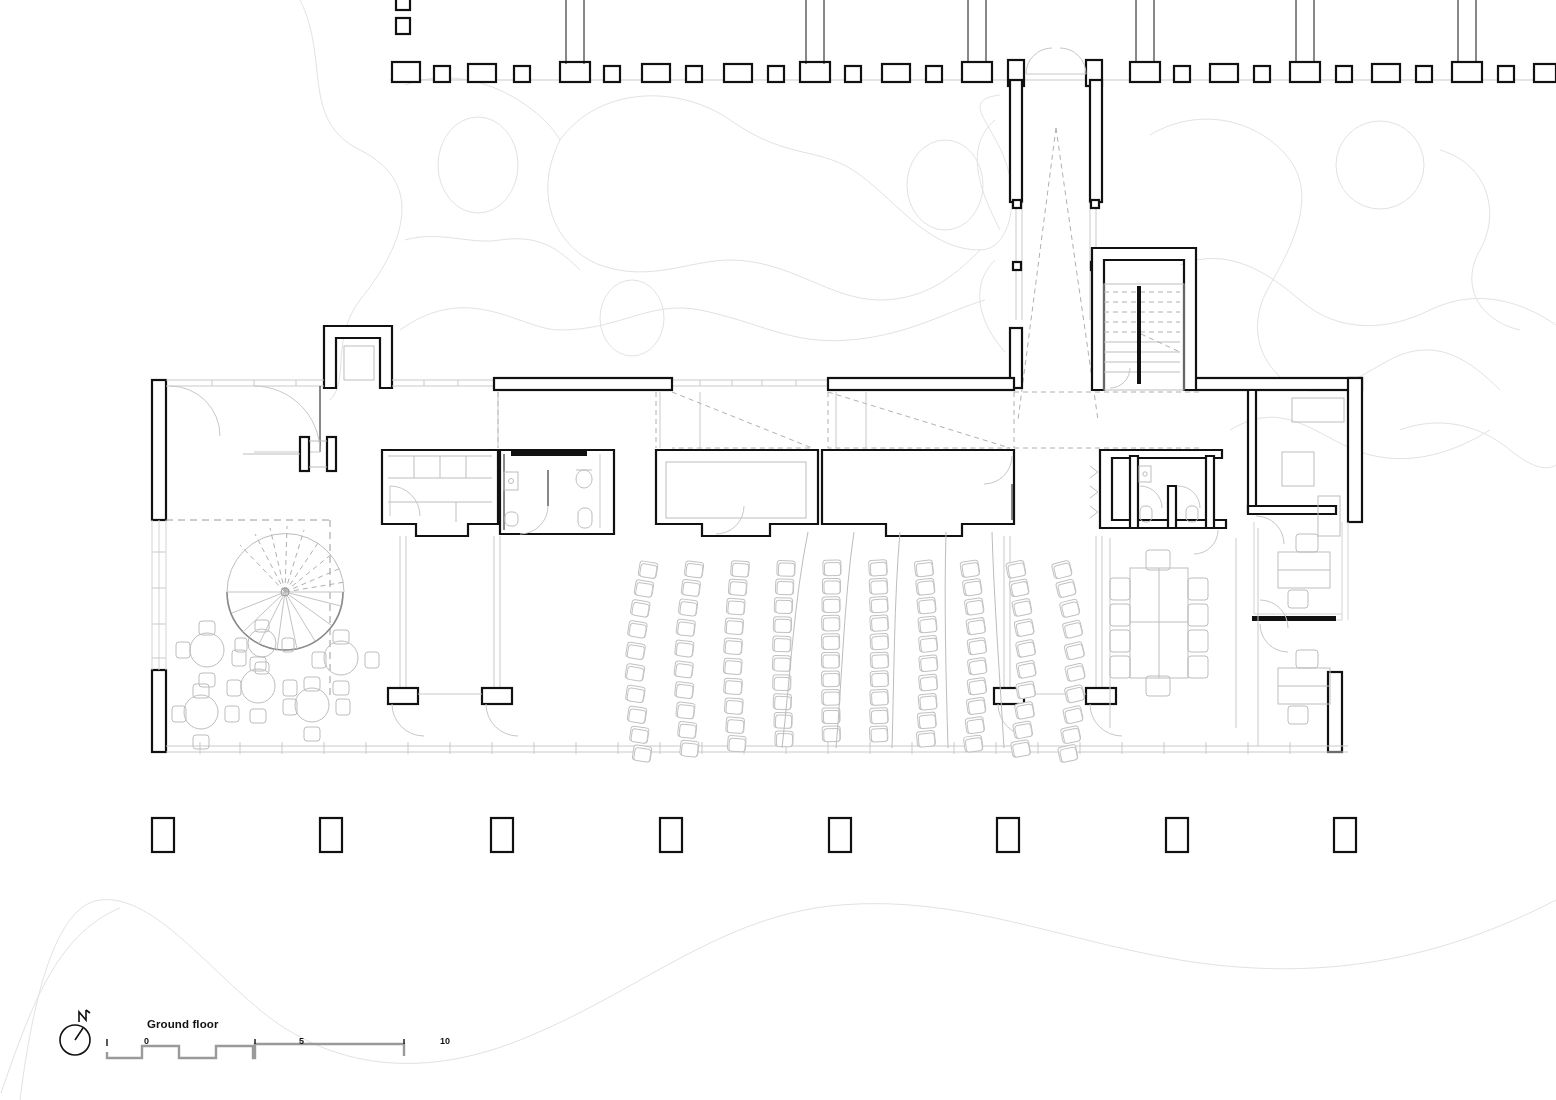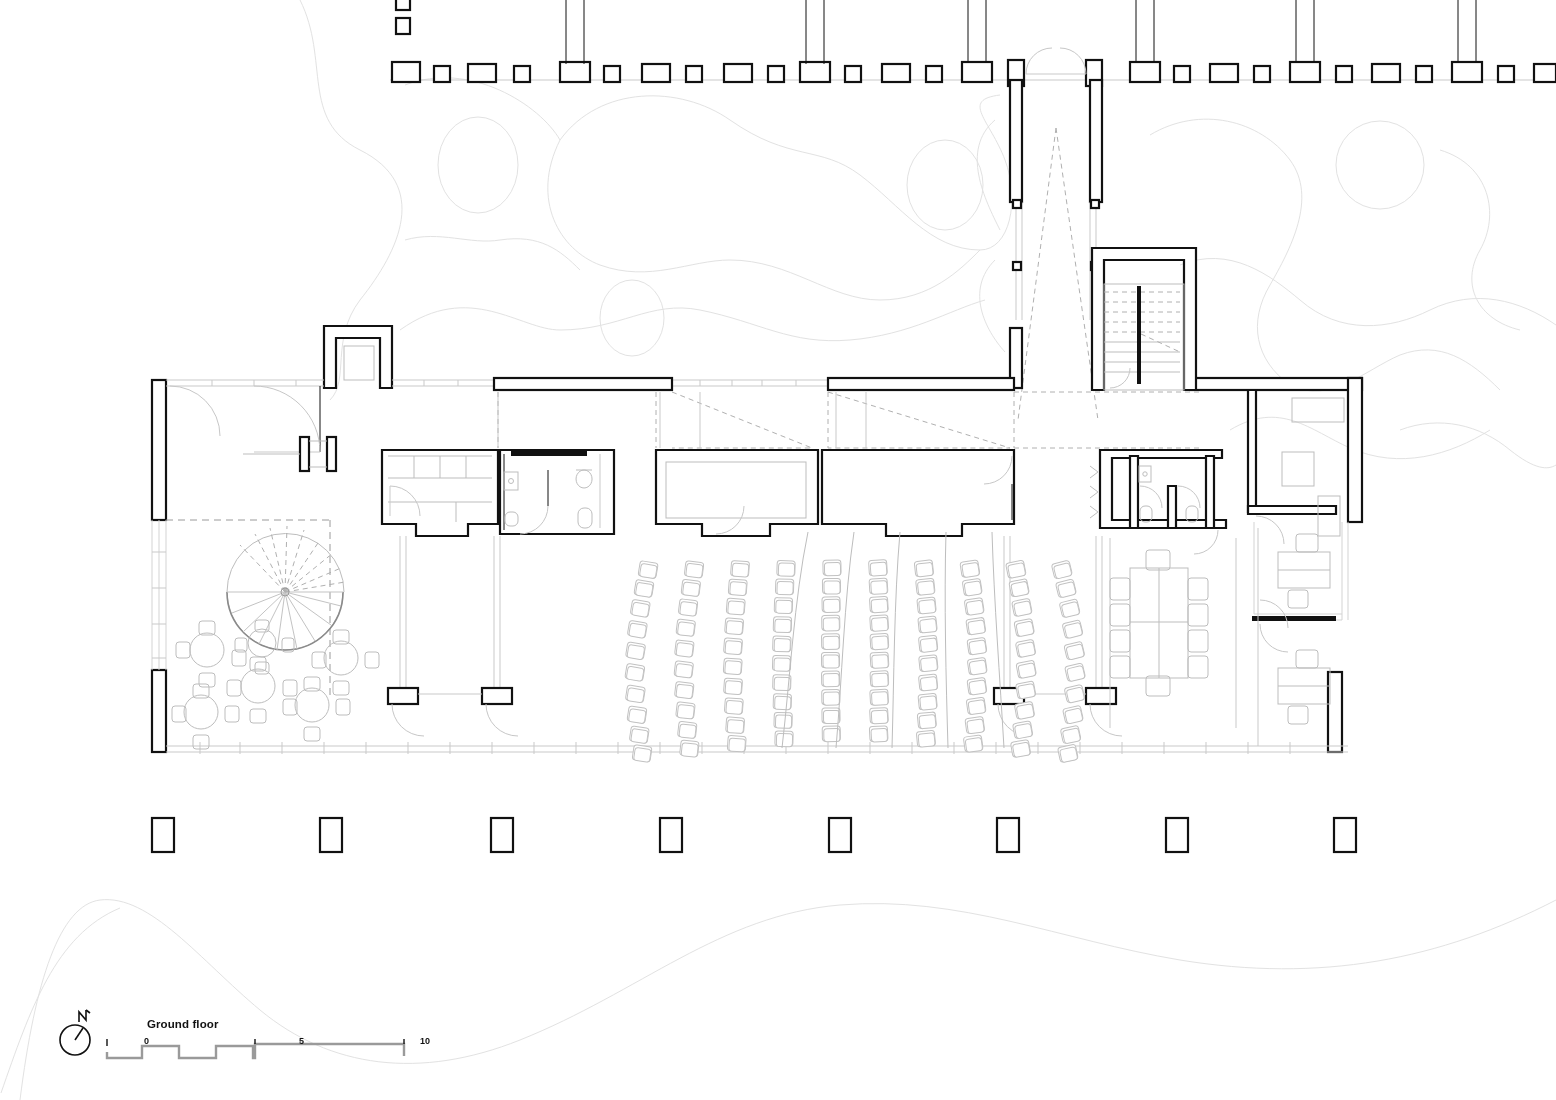--- a/index.html
+++ b/index.html
@@ -7,21 +7,21 @@
   body{width:1556px;height:1100px;overflow:hidden;
        font-family:"Liberation Sans","DejaVu Sans",sans-serif;}
   #plan-root{position:relative;width:1556px;height:1100px;background:#fff;}
   svg.plan{position:absolute;left:0;top:0;width:1556px;height:1100px;display:block;}
   .legend{position:absolute;left:0;top:0;width:1556px;height:1100px;pointer-events:none;margin-left:40px;}
   .legend-title{position:absolute;left:107px;top:1018px;font-size:11.5px;color:#111;
                 letter-spacing:.1px;font-weight:600;}
   .scale-num{position:absolute;font-size:9px;color:#111;font-weight:700;}
   .sn0{left:104px;top:1036px;}
   .sn5{left:259px;top:1036px;}
-  .sn10{left:380px;top:1036px;}
+  .sn10{left:400px;top:1036px;}
 </style>
 </head>
 <body>
 
 <div id="plan-root">
 
   <svg class="plan" viewBox="0 0 1556 1100">
     <defs>
       <style>
         .w   { fill:#ffffff; stroke:#111111; stroke-width:2.2; }

